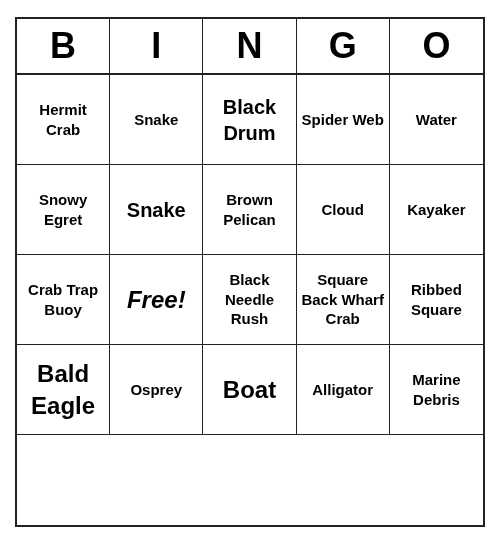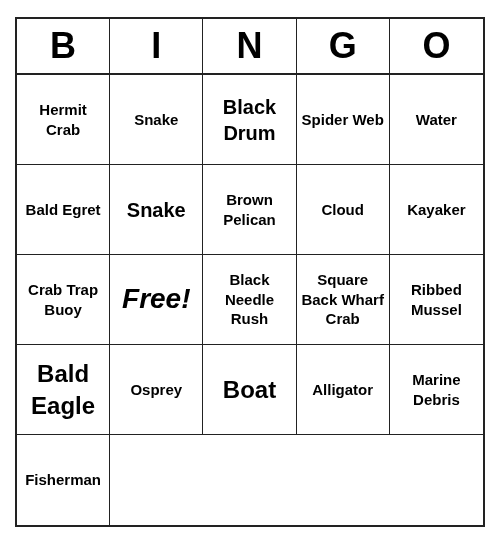--- a/index.html
+++ b/index.html
@@ -53,50 +53,49 @@
       font-weight: bold;
       font-size: 20px;
     }
     .bingo-cell.bold-xl {
       font-weight: bold;
       font-size: 24px;
     }
     .bingo-cell.free {
       font-weight: bold;
       font-style: italic;
-      font-size: 28px;
+      font-size: 24px;
     }
   </style>
 </head>
 <body>
 
 <div class="bingo-card">
   <div class="bingo-header">
   <div class="bingo-letter">B</div>
       <div class="bingo-letter">I</div>
       <div class="bingo-letter">N</div>
       <div class="bingo-letter">G</div>
       <div class="bingo-letter">O</div>
     </div>
   <div class="bingo-grid">
   <div class="bingo-cell">Hermit Crab</div>
       <div class="bingo-cell">Snake</div>
       <div class="bingo-cell bold-large">Black Drum</div>
       <div class="bingo-cell">Spider Web</div>
       <div class="bingo-cell">Water</div>
-      <div class="bingo-cell">Bald Egret</div>
+      <div class="bingo-cell">Snowy Egret</div>
       <div class="bingo-cell bold-large">Snake</div>
       <div class="bingo-cell">Brown Pelican</div>
       <div class="bingo-cell">Cloud</div>
       <div class="bingo-cell">Kayaker</div>
       <div class="bingo-cell">Crab Trap Buoy</div>
       <div class="bingo-cell free">Free!</div>
       <div class="bingo-cell">Black Needle Rush</div>
       <div class="bingo-cell">Square Back Wharf Crab</div>
-      <div class="bingo-cell">Ribbed Mussel</div>
+      <div class="bingo-cell">Ribbed Square</div>
       <div class="bingo-cell bold-xl">Bald Eagle</div>
       <div class="bingo-cell">Osprey</div>
       <div class="bingo-cell bold-xl">Boat</div>
       <div class="bingo-cell">Alligator</div>
       <div class="bingo-cell">Marine Debris</div>
-      <div class="bingo-cell">Fisherman</div>
     </div>
 </div>
 
 </body></html>

